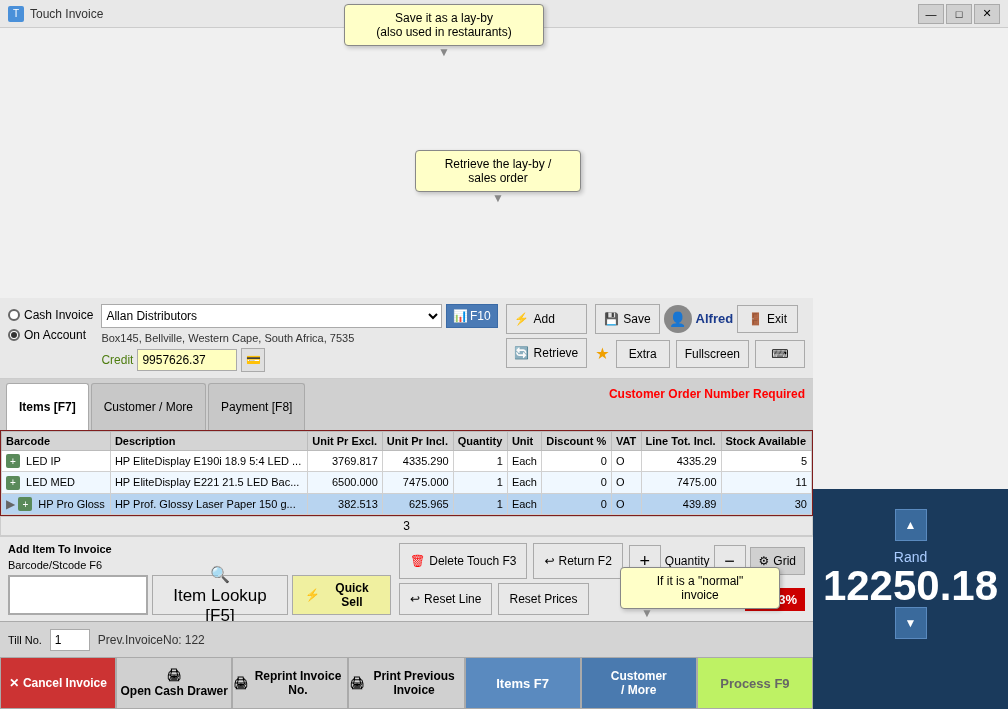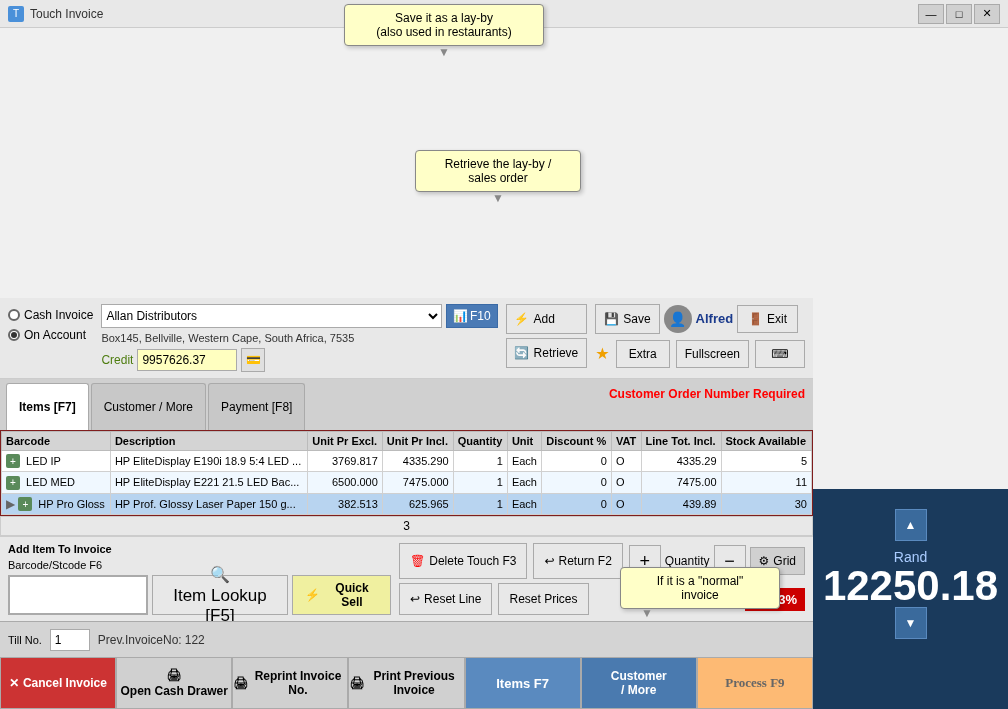--- a/index.html
+++ b/index.html
@@ -106,21 +106,21 @@
     
     .bottom-nav { display: flex; height: 52px; }
     .nav-btn { flex: 1; border: 1px solid #aaa; cursor: pointer; display: flex; align-items: center; justify-content: center; font-weight: bold; font-size: 13px; text-align: center; }
     .nav-btn.cancel { background: #cc3333; color: white; }
     .nav-btn.open-drawer { background: #d0d0d0; flex-direction: column; gap: 2px; }
     .nav-btn.reprint { background: #d0d0d0; }
     .nav-btn.print-prev { background: #d0d0d0; }
     .nav-btn.items-f7 { background: #5a8abf; color: white; }
     .nav-btn.customer-more { background: #4a7aaf; color: white; }
     .nav-btn.payment-f8 { background: #4a7aaf; color: white; }
-    .nav-btn.process-f9 { background: #fdba74; color: #666; font-family: Liberation Serif, serif; }
+    .nav-btn.process-f9 { background: #bef264; color: #666; }
 
     
     .rand-label { color: #aaccff; font-size: 14px; margin-top: 8px; }
     .amount-display { color: white; font-size: 42px; font-weight: bold; text-align: center; line-height: 1; }
     .scroll-up { background: #3a6a9c; border: 1px solid #5a8abf; color: white; width: 32px; height: 32px; cursor: pointer; display: flex; align-items: center; justify-content: center; margin-top: 10px; }
     .scroll-down { background: #3a6a9c; border: 1px solid #5a8abf; color: white; width: 32px; height: 32px; cursor: pointer; display: flex; align-items: center; justify-content: center; margin-top: auto; margin-bottom: 60px; }
     .exit-btn-top { background: #e8e8e8; border: 1px solid #aaa; padding: 3px 10px; height: 28px; cursor: pointer; display: flex; align-items: center; gap: 4px; }
     .second-row { display: flex; gap: 6px; align-items: center; padding: 2px 0; }
   </style>
 </head>

